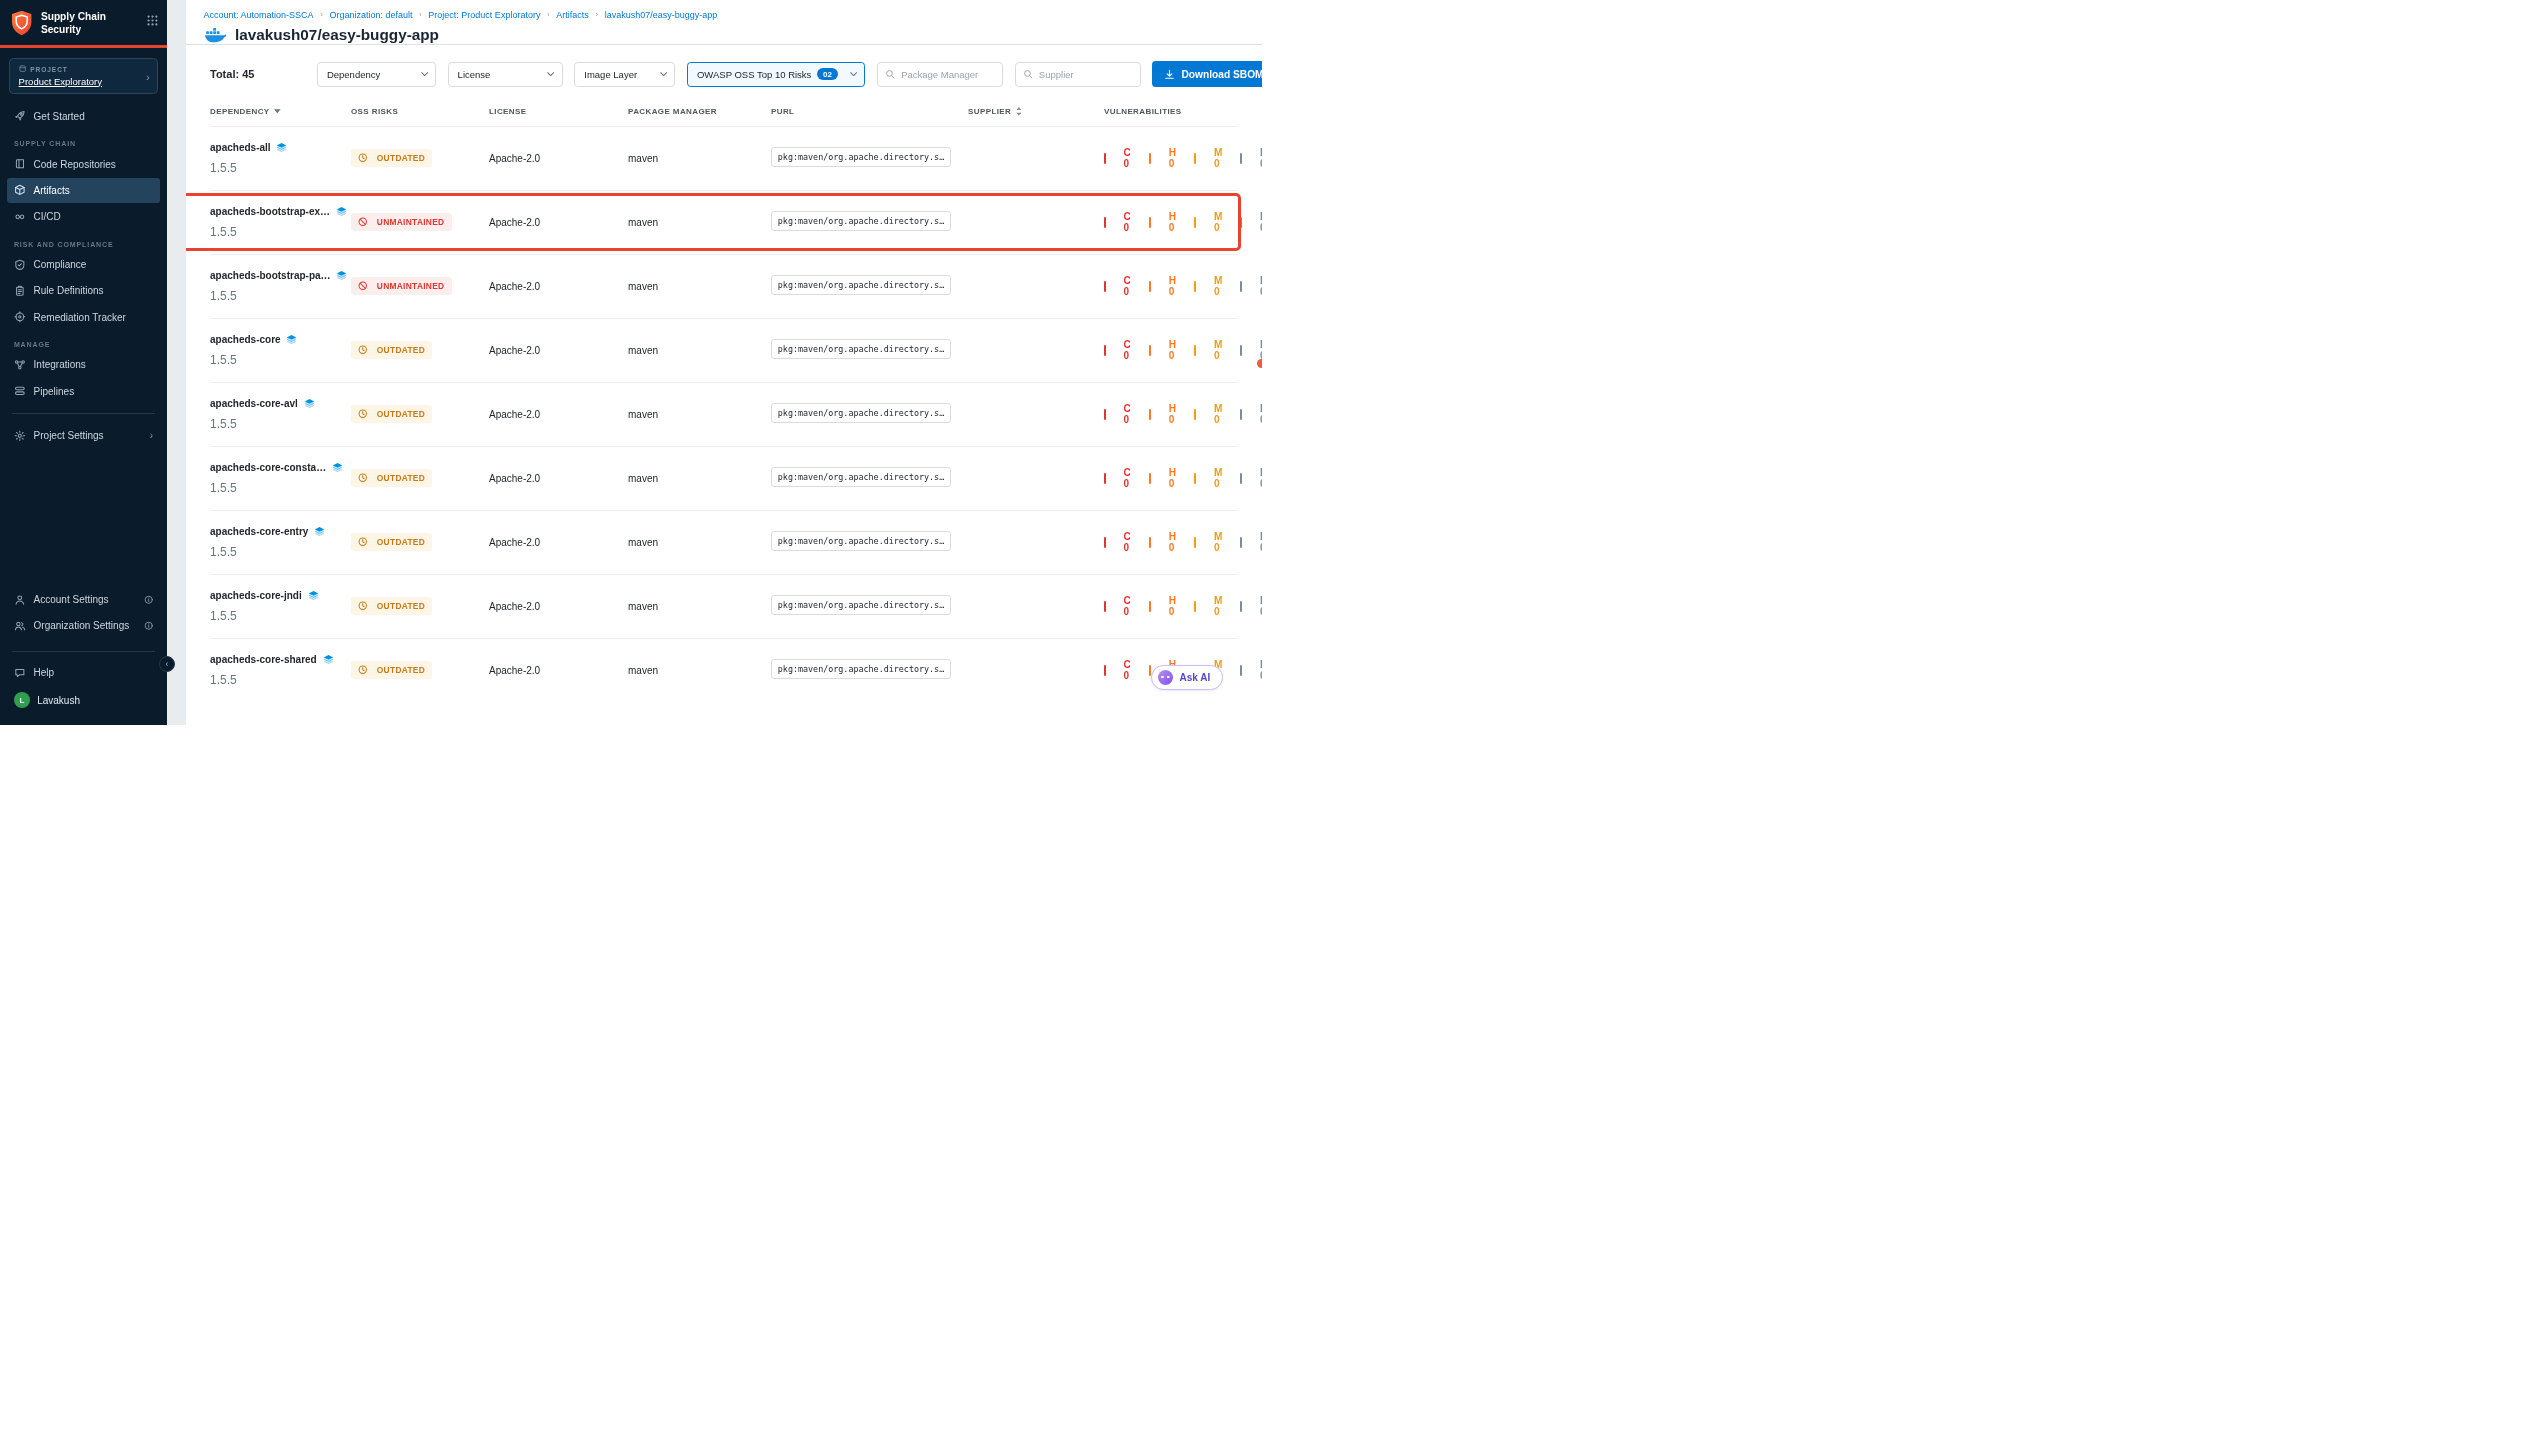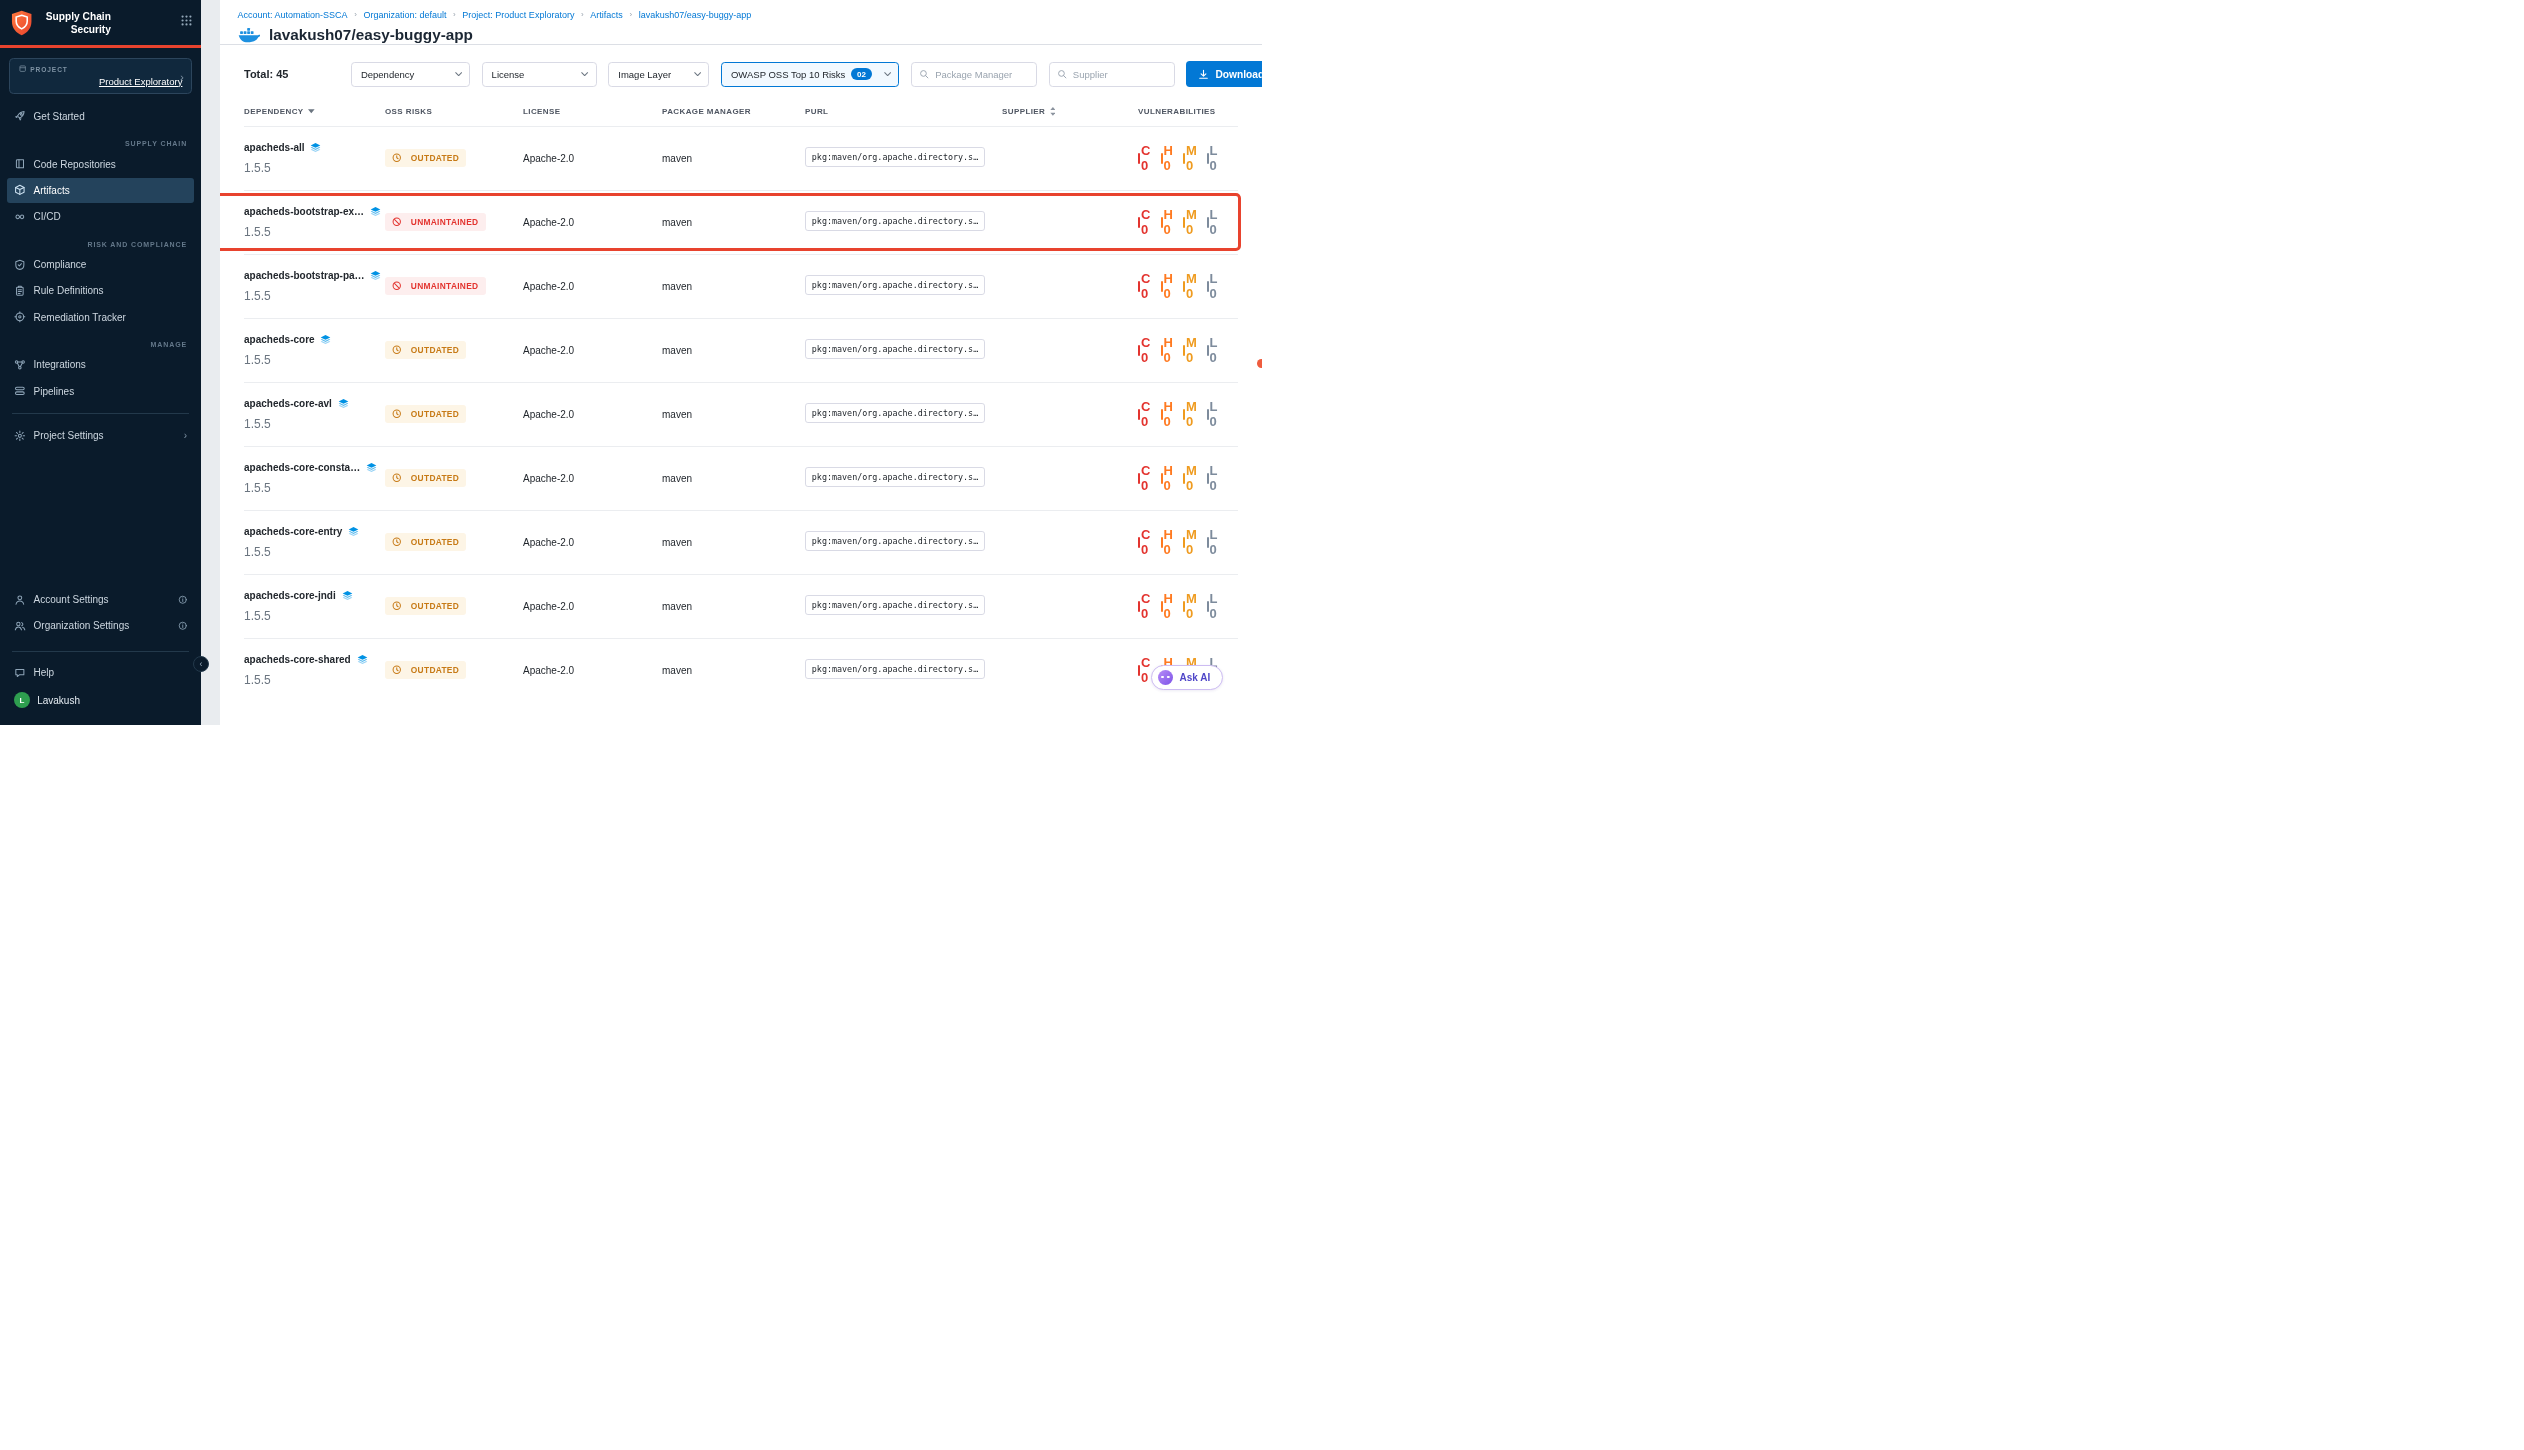--- a/index.html
+++ b/index.html
@@ -1,20 +1,20 @@
 <!DOCTYPE html>
 <html style="font-size:11.7px"><head>
 <meta charset="utf-8">
 <style>
   * { margin:0; padding:0; box-sizing:border-box; }
   html,body { width:1262px; height:725px; overflow:hidden; font-family:"Liberation Sans",sans-serif; background:#fff; }
   .app { display:flex; height:100%; position:relative; }
 
   
-  .sidebar { width:201px; flex:none; background:#0a1b2b; color:#cdd7e0; display:flex; flex-direction:column; position:relative; z-index:3;text-align:right; }
+  .sidebar { width:167px; flex:none; background:#0a1b2b; color:#cdd7e0; display:flex; flex-direction:column; position:relative; z-index:3; }
   .sb-header { display:flex; align-items:flex-start; gap:7.3px; padding:10.2px 8.8px 8.8px 10.2px; }
   .logo-text { font-size:10.2px; font-weight:700; color:#fff; line-height:1.3; width:70px; }
   .grid-btn { margin-left:auto; margin-top:4.4px; cursor:pointer; }
   .module-line { height:2.2px; background:#e8432e; }
   .project-card { margin:10.2px 8.8px 4.4px; background:#10283d; border:0.7px solid #2c455c; border-radius:4.4px; padding:6.6px 8.8px; position:relative; cursor:pointer; }
   .project-label { font-size:6.6px; letter-spacing:0.9px; color:#7f93a4; display:flex; align-items:center; gap:4.4px; font-weight:700; }
   .project-name { color:#fff; font-size:9.5px; margin-top:2.9px;text-decoration:underline; }
   .project-chev { position:absolute; right:7.3px; top:50%; transform:translateY(-50%); color:#7f93a4; font-size:11.7px; }
   .nav { flex:1; padding:4.4px 7.3px 0; overflow:hidden; display:flex; flex-direction:column; }
   .nav-item { display:flex; align-items:center; gap:8px; padding:6.6px 6.6px; border-radius:2.9px; font-size:10px; color:#cdd7e0; cursor:pointer; margin:0.7px 0; }
@@ -65,21 +65,21 @@
   .trow { height:64px; align-items:center; border-top:0.7px solid #ebedf0; position:relative; }
   .cell { padding-right:10.2px; min-width:0; font-size:10px; color:#22272d; }
   .dep-top { display:flex; align-items:center; gap:5.8px; }
   .dep-name { font-size:10px; font-weight:600; color:#22272d; white-space:nowrap; }
   .dep-ver { font-size:12px; color:#6b7580; margin-top:8px; }
   .badge { display:inline-flex; align-items:flex-start; gap:9px; font-size:8.4px; font-weight:700; letter-spacing:0.3px; padding:4.4px 7.3px; border-radius:2.9px; white-space:nowrap; }
   .badge.outdated { color:#c77a16; background:#fdf5e6; }
   .badge.unmaintained { color:#e3342f; background:#fdeeee; }
   .purl-pill { font-family:"DejaVu Sans Mono",monospace; font-size:8.4px; color:#22272d; border:0.7px solid #d9dae5; border-radius:2.9px; padding:4.4px 5.8px; background:#fff; white-space:nowrap; overflow:hidden; display:inline-block; max-width:184px; }
   .vuln { display:flex; align-items:center; }
-  .vseg { display:inline-flex; align-items:center; gap:1px; margin-right:5px; font-size:13px; font-weight:700; }
+  .vseg { display:inline-flex; align-items:center; gap:18px; margin-right:17px; font-size:10px; font-weight:700; }
   .vbar { width:2.9px; height:11px; border-radius:1.5px; background:currentColor; display:inline-block; }
   .vseg.c { color:#e3342f; } .vseg.h { color:#ff7a21; } .vseg.m { color:#ef9b1f; } .vseg.l { color:#7d8b9c; }
   .trow.highlighted::after { content:""; position:absolute; left:-29px; right:-2.9px; top:2.2px; bottom:2.2px; border:3.7px solid #e8432e; border-radius:5.1px; pointer-events:none; }
 
   .ask-ai { position:absolute; right:39px; bottom:35px; display:flex; align-items:center; gap:6.6px; padding:3.7px 11.7px 3.7px 5.8px; background:#fff; border:1.1px solid #cdbcf2; border-radius:13px; cursor:pointer; z-index:5; box-shadow:0 0.7px 2.9px rgba(80,60,160,.12); }
   .ai-face { width:15.3px; height:15.3px; border-radius:50%; background:linear-gradient(135deg,#b78df7,#7d53e8); position:relative; flex:none; }
   .ai-face::before { content:""; position:absolute; left:3.7px; top:5.8px; width:2.2px; height:2.2px; border-radius:50%; background:#fff; box-shadow:5.8px 0 0 #fff; }
   .ask-ai span { font-size:10px; font-weight:700; color:#4f46c8; }
   .edge-dot { position:absolute; right:-3.7px; top:359px; width:8.8px; height:8.8px; border-radius:50%; background:#ef5c3e; z-index:5; }
 

